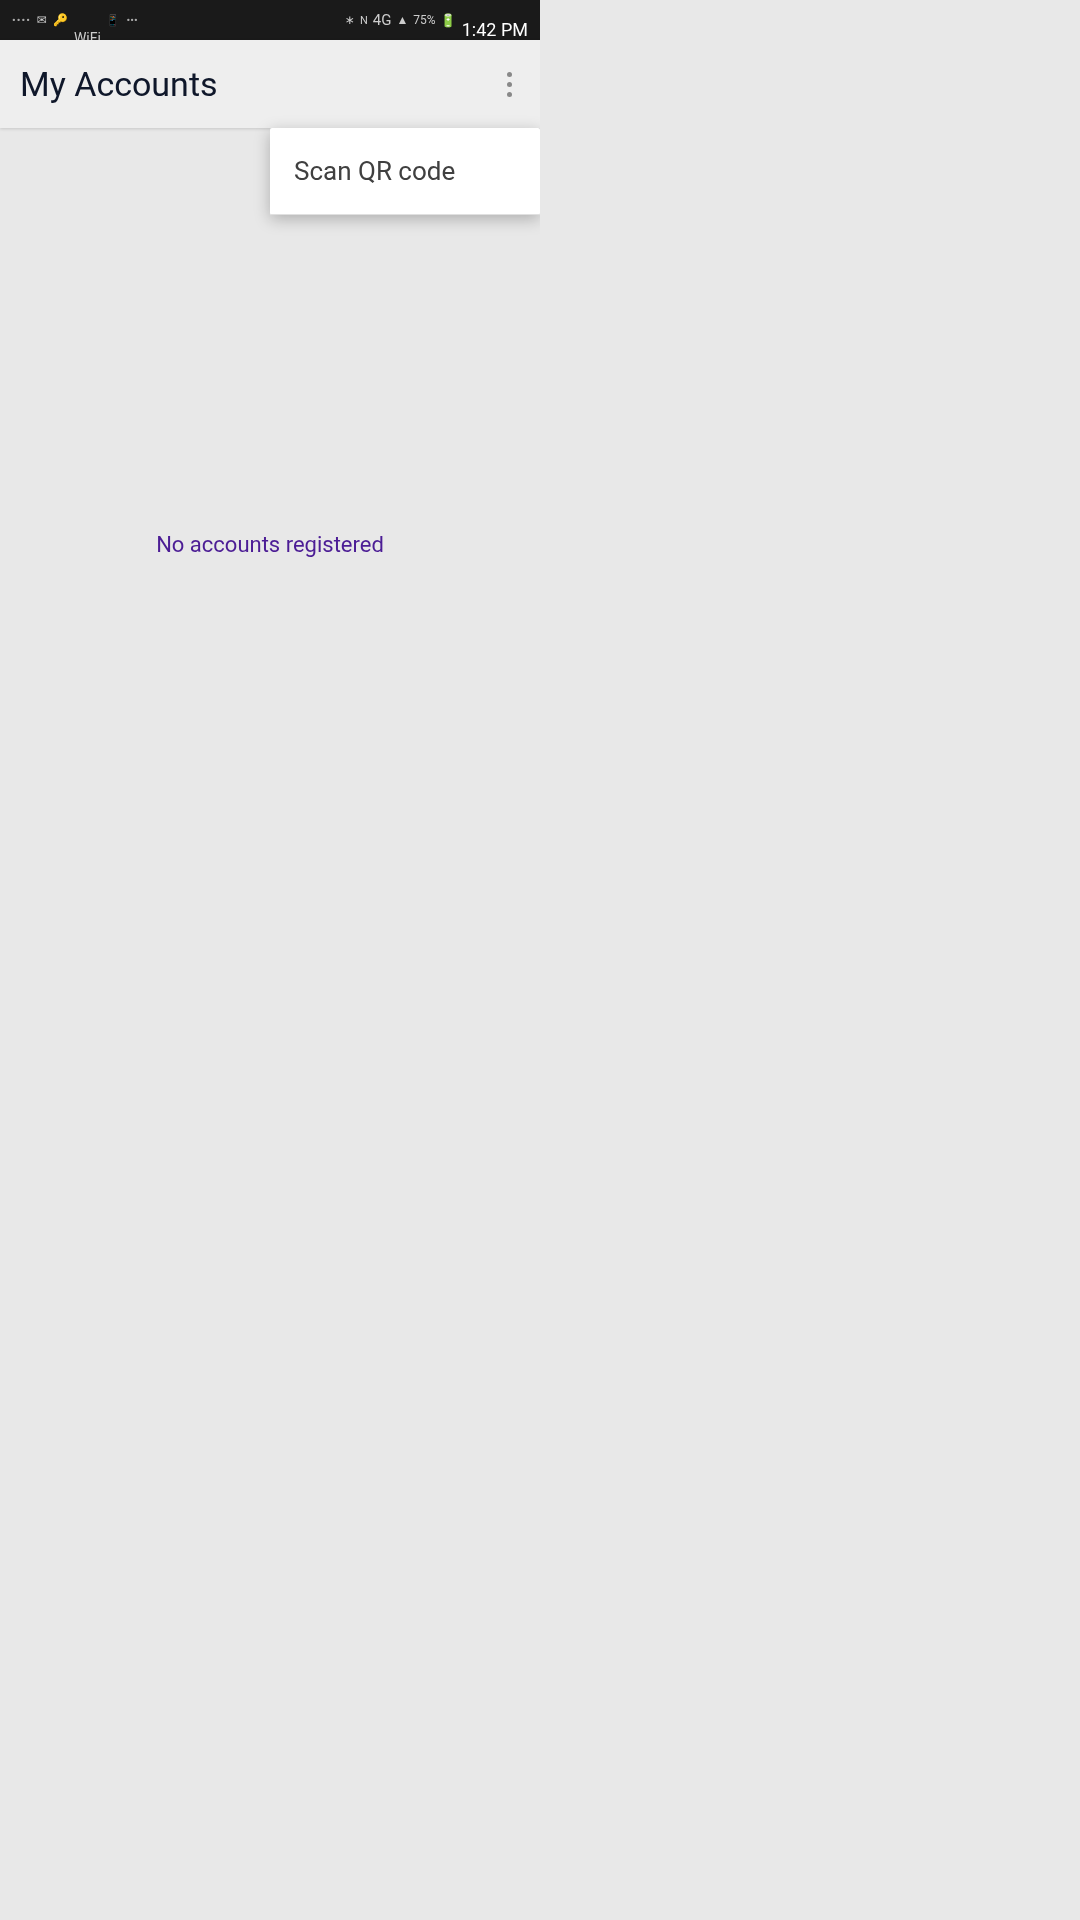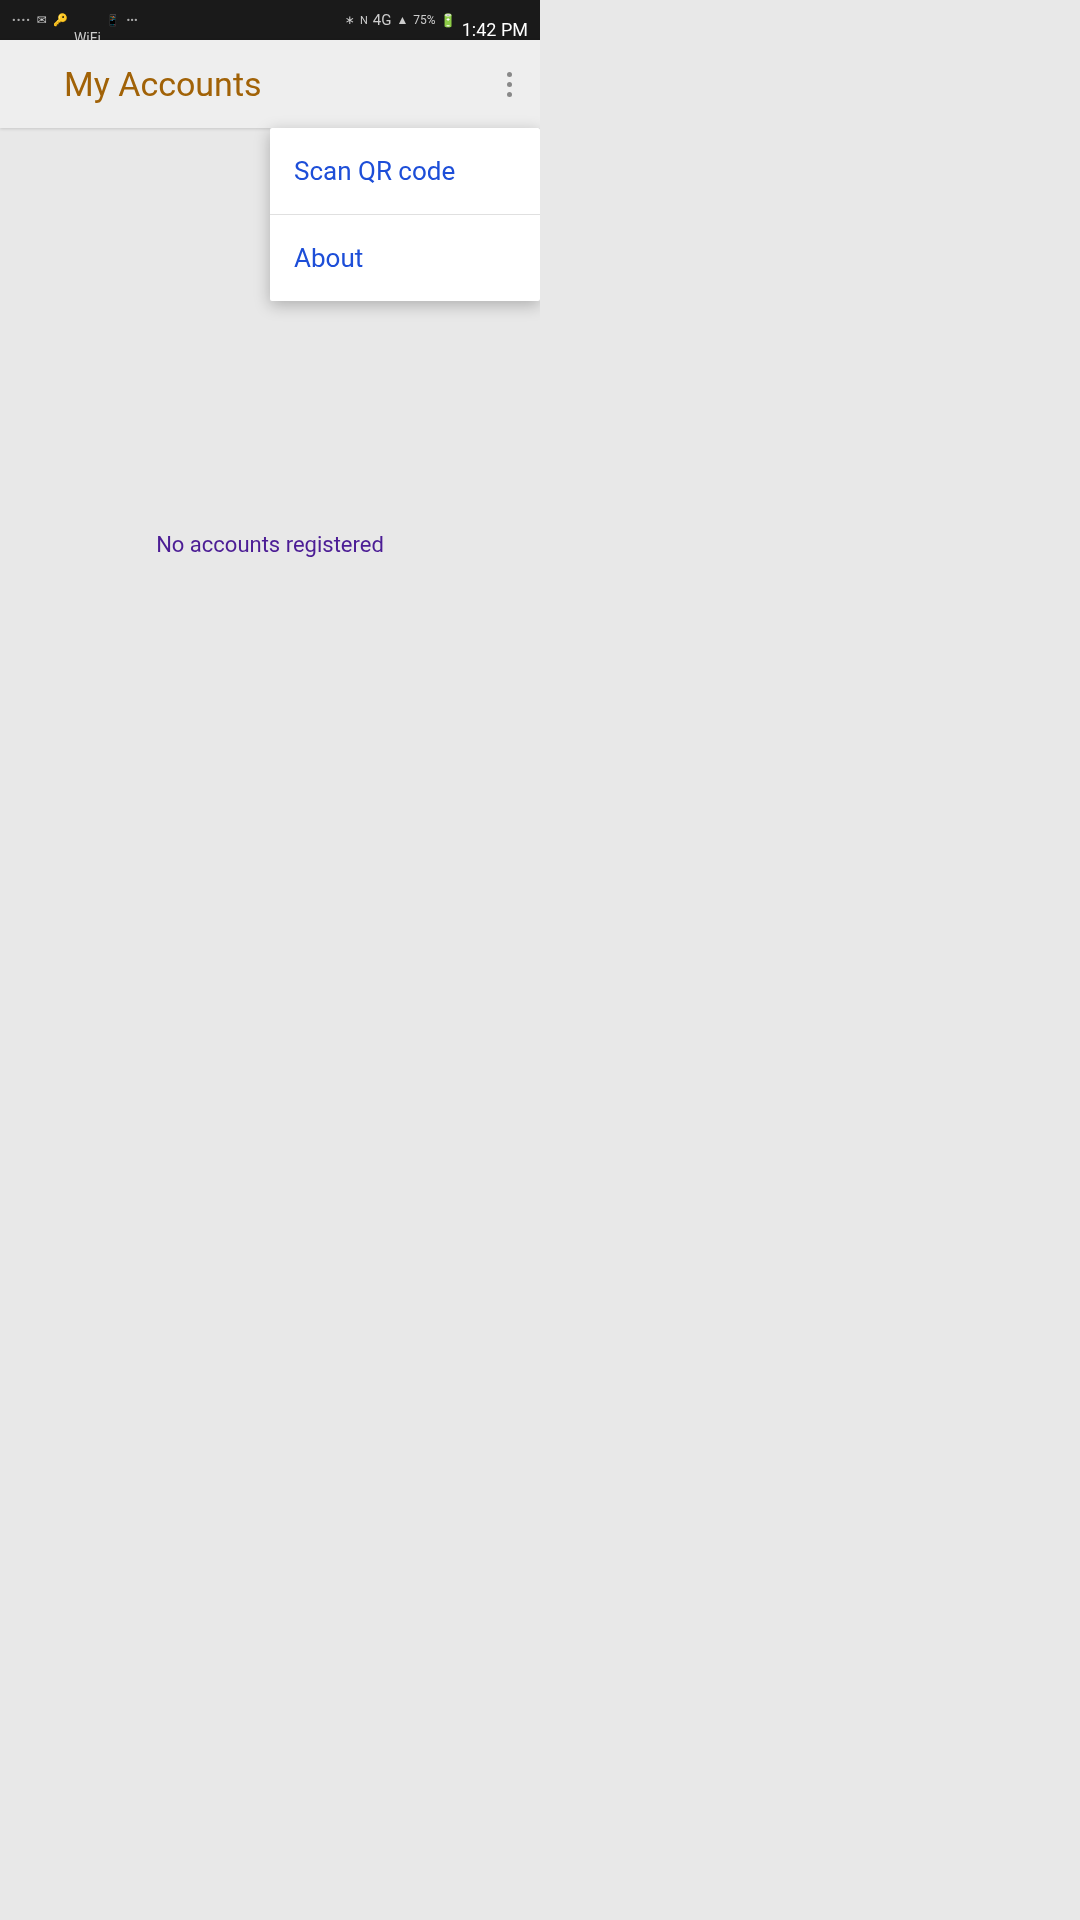--- a/index.html
+++ b/index.html
@@ -54,22 +54,21 @@
       justify-content: space-between;
       padding: 0 20px;
       box-shadow: 0 1px 3px rgba(0,0,0,0.15);
       position: relative;
       z-index: 10;
     }
 
     .app-title {
       font-size: 34px;
       font-weight: 400;
-      color: #a16207;
-      margin-left: 44px;
+      color: #0f172a;
     }
 
     .overflow-menu-btn {
       display: flex;
       flex-direction: column;
       gap: 5px;
       padding: 8px;
       cursor: pointer;
       align-items: center;
       justify-content: center;
@@ -108,21 +107,21 @@
       width: 270px;
       background-color: #ffffff;
       box-shadow: 0 4px 16px rgba(0,0,0,0.25);
       z-index: 100;
       border-radius: 2px;
     }
 
     .dropdown-menu-item {
       padding: 28px 24px;
       font-size: 26px;
-      color: #1d4ed8;
+      color: #404040;
       cursor: pointer;
       font-weight: 400;
     }
 
     .dropdown-menu-item:first-child {
       border-bottom: 1px solid #e0e0e0;
     }
   </style>
 </head>
 <body>
@@ -153,18 +152,17 @@
     <div class="overflow-dot"></div>
     <div class="overflow-dot"></div>
     <div class="overflow-dot"></div>
   </div>
 </div>
 
 <div class="main-content">
 
   <div class="dropdown-menu">
     <div class="dropdown-menu-item">Scan QR code</div>
-    <div class="dropdown-menu-item">About</div>
   </div>
 
   <span class="empty-state-text">No accounts registered</span>
 
 </div>
 
 </body></html>

